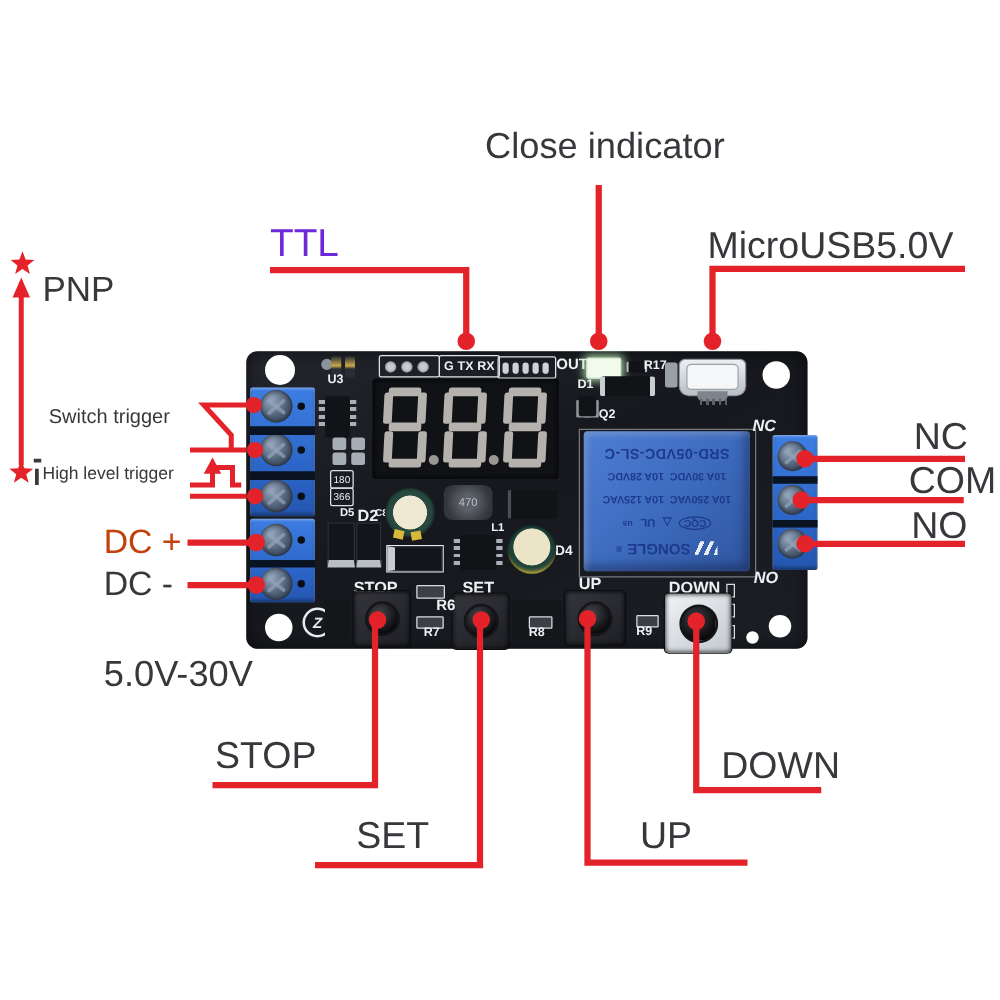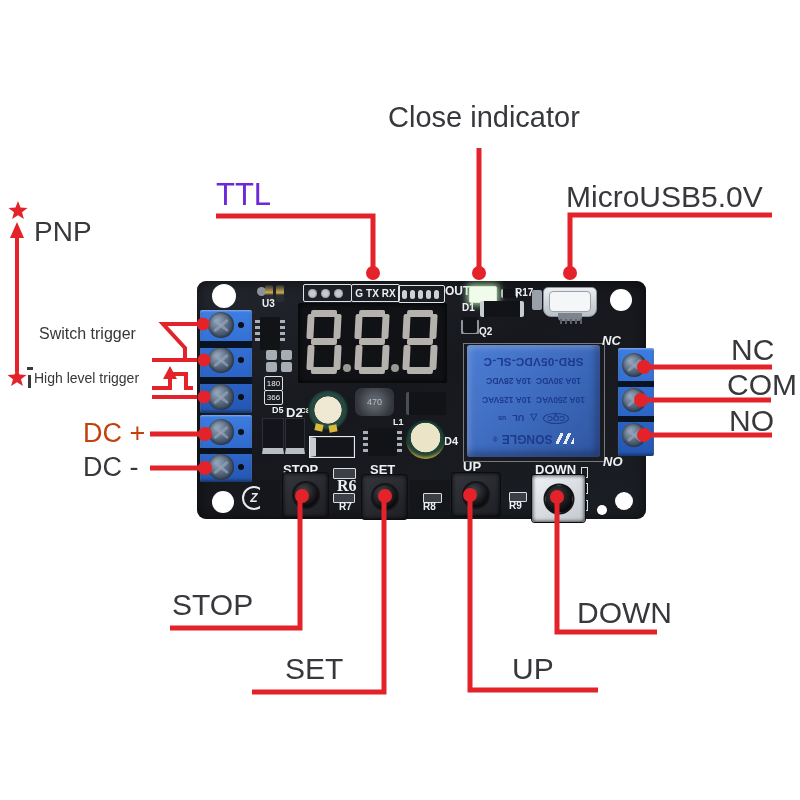--- a/index.html
+++ b/index.html
@@ -262,21 +262,21 @@
         <span class="cap"></span>
       </div>
     <div class="tact" style="left:255px;top:192px;width:48px;height:43px;">
         <span class="cap"></span>
       </div>
     <div class="tact tact-down" style="left:335px;top:194px;width:53px;height:47px;">
         <span class="cap"></span>
       </div>
 
     <div class="rescomp" style="left:136px;top:187px;width:21px;height:9px;"></div>
-    <div class="silk" style="left:140px;top:196px;font-size:16px;font-family:Liberation Serif, serif;">R6</div>
+    <div class="silk" style="left:152px;top:196px;font-size:12px;">R6</div>
     <div class="rescomp" style="left:136px;top:212px;width:20px;height:8px;"></div>
     <div class="silk" style="left:142px;top:220px;font-size:10px;">R7</div>
     <div class="rescomp" style="left:226px;top:212px;width:17px;height:8px;"></div>
     <div class="silk" style="left:226px;top:220px;font-size:10px;text-align:right;">R8</div>
     <div class="rescomp" style="left:312px;top:211px;width:16px;height:8px;"></div>
     <div class="silk" style="left:312px;top:219px;font-size:10px;">R9</div>
   </div>
 
   <svg class="overlay" width="800" height="800" viewBox="0 0 800 800">
     <g stroke="#e32329" stroke-width="5" fill="none">
@@ -356,20 +356,21 @@
   </svg>
 
   <div class="ann" style="left: 388px; top: 102px; font-size: 29px; color: rgb(55, 56, 60);">Close indicator</div>
   <div class="ann" style="left: 216px; top: 179px; font-size: 31px; color: #6d28d9;">TTL</div>
   <div class="ann" style="left: 566px; top: 181px; font-size: 30px; color: rgb(55, 56, 60);">MicroUSB5.0V</div>
   <div class="ann" style="left: 34px; top: 217px; font-size: 28px; color: rgb(55, 56, 60);">PNP</div>
   <div class="ann" style="left: 39px; top: 326px; font-size: 16px; color: rgb(55, 56, 60);">Switch trigger</div>
   <div class="ann" style="left: 34px; top: 371px; font-size: 14px; color: rgb(55, 56, 60);">High level trigger</div>
   <div class="ann" style="left: 83px; top: 419px; font-size: 27px; color: #c2410c;">DC +</div>
   <div class="ann" style="left: 83px; top: 453px; font-size: 27px; color: rgb(55, 56, 60);">DC -</div>
+  <div class="ann" style="left: 83px; top: 525px; font-size: 29px; color: rgb(55, 56, 60);">5.0V-30V</div>
   <div class="ann" style="left: 731px; top: 334px; font-size: 30px; color: rgb(55, 56, 60);">NC</div>
   <div class="ann" style="left: 727px; top: 369px; font-size: 30px; color: rgb(55, 56, 60);">COM</div>
   <div class="ann" style="left: 729px; top: 405px; font-size: 30px; color: rgb(55, 56, 60);">NO</div>
   <div class="ann" style="left: 172px; top: 589px; font-size: 30px; color: rgb(55, 56, 60);">STOP</div>
   <div class="ann" style="left: 285px; top: 653px; font-size: 30px; color: rgb(55, 56, 60);">SET</div>
   <div class="ann" style="left: 512px; top: 653px; font-size: 30px; color: rgb(55, 56, 60);">UP</div>
   <div class="ann" style="left: 577px; top: 597px; font-size: 30px; color: rgb(55, 56, 60);">DOWN</div>
 </div>
 
 </body></html>

